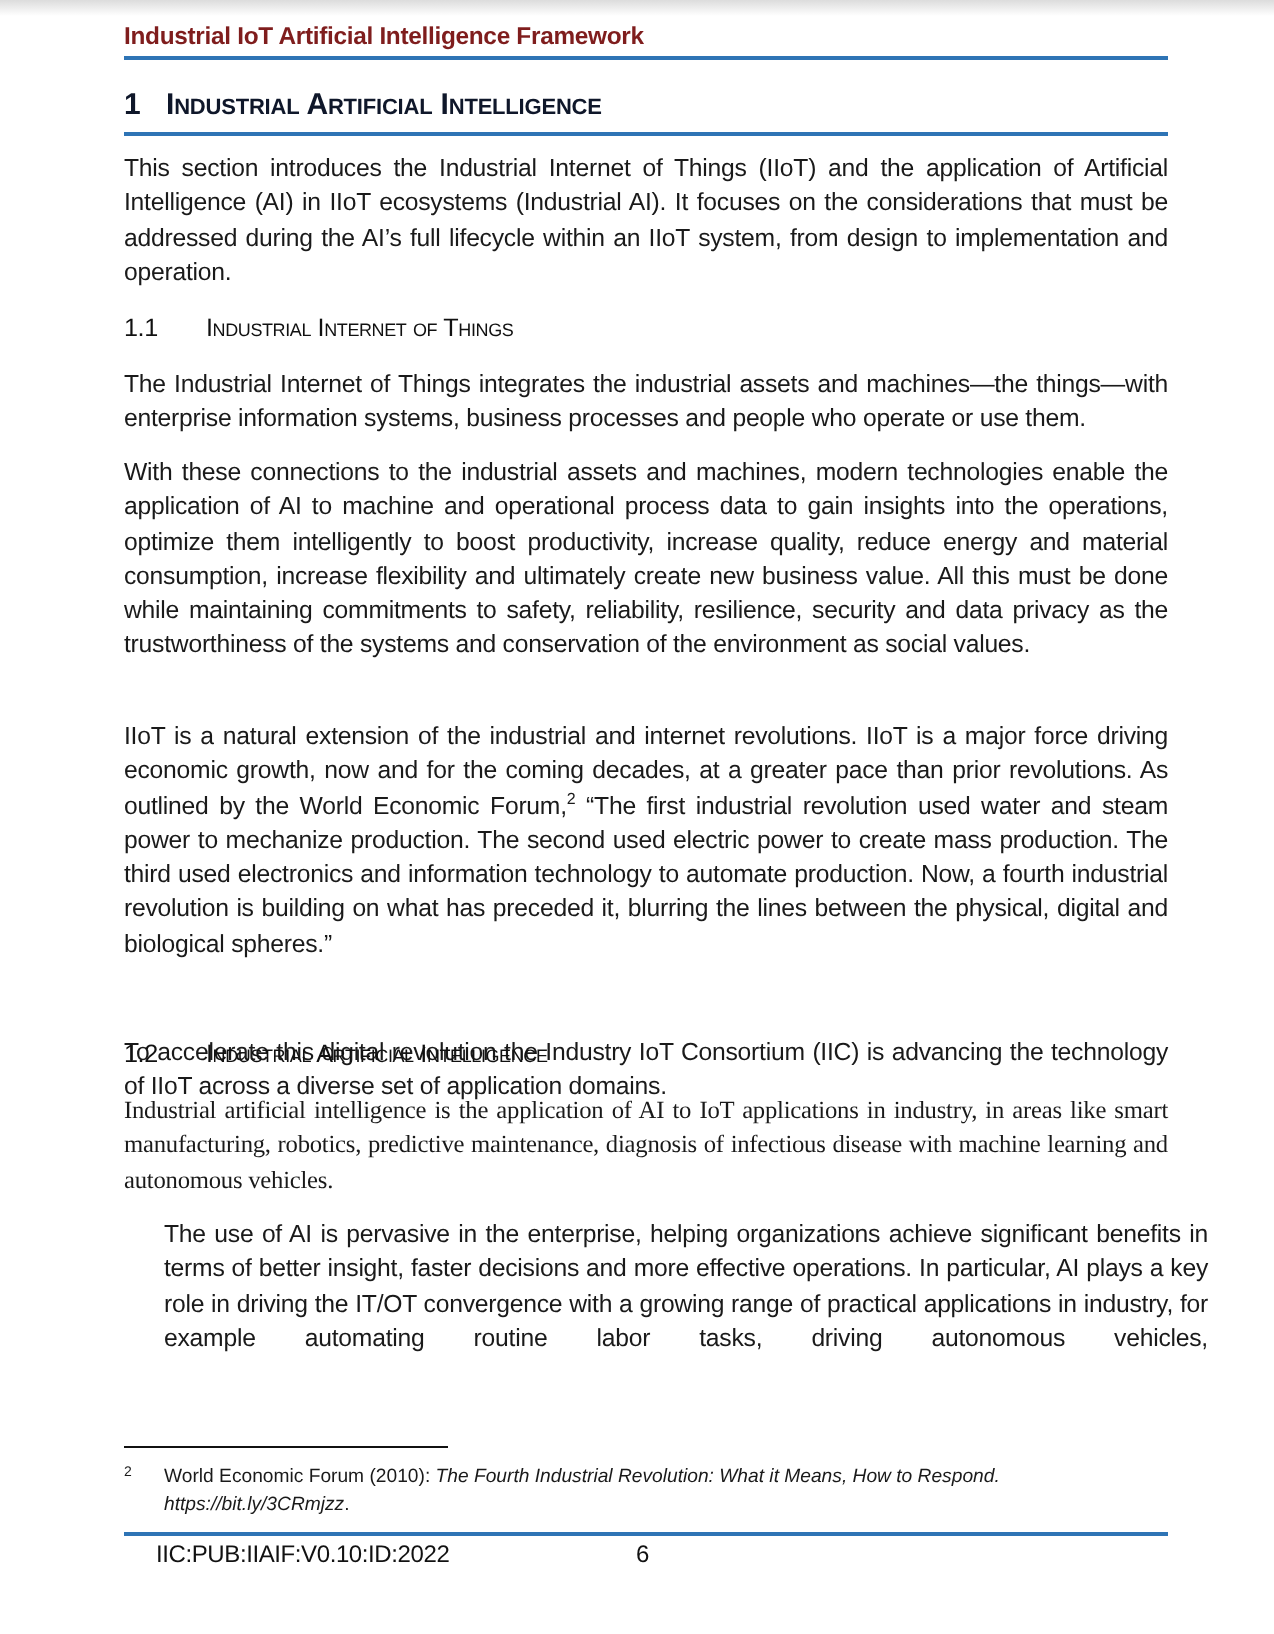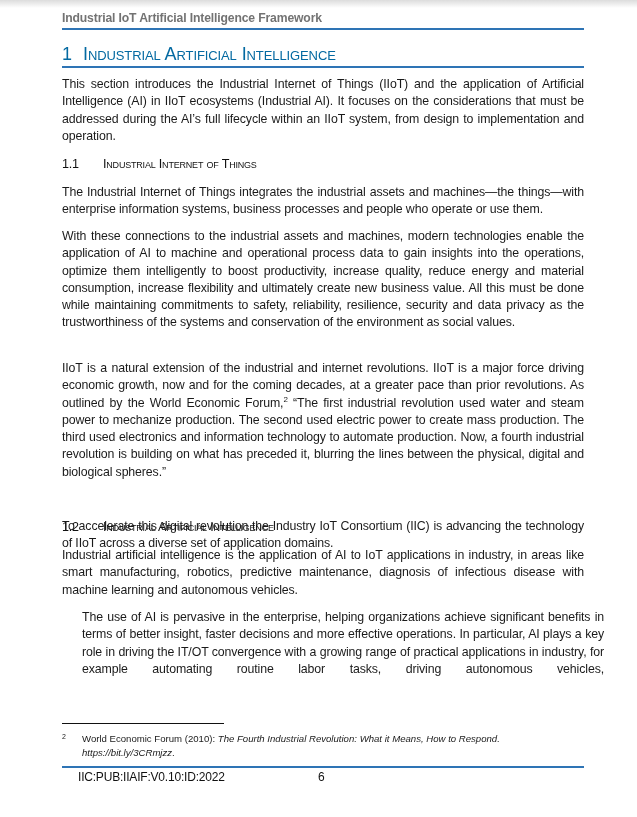--- a/index.html
+++ b/index.html
@@ -9,28 +9,28 @@
     font-family: "Liberation Sans", "DejaVu Sans", sans-serif;
     color: #1a1a1a;
   }
   .top-shade {
     position: absolute; left: 0; top: 0; width: 637px; height: 8px;
     background: linear-gradient(#dcdcdc, #ffffff);
   }
   .page { position: absolute; left: 62px; top: 0; width: 522px; }
   .running-header {
     position: absolute; top: 11px; left: 0; width: 522px;
-    font-size: 12.2px; font-weight: bold; color: #737373;
+    font-size: 12.2px; font-weight: bold; color: #7f1d1d;
     letter-spacing: -0.15px;
   }
   .rule { position: absolute; left: 0; width: 522px; background: #2E74B5; }
   .rule.header { top: 28px; height: 2px; }
   .h1 {
     position: absolute; top: 44px; left: 0; width: 522px;
-    font-size: 18px; font-weight: normal; color: #0369a1;
+    font-size: 15px; font-weight: bold; color: #0f172a;
     font-variant: small-caps; letter-spacing: -0.1px;
   }
   .h1 .num { display: inline-block; width: 21px; }
   .rule.h1line { top: 66px; height: 1.5px; }
   .h2 {
     position: absolute; left: 0; width: 522px;
     font-size: 12.6px; font-weight: normal; color: #111;
     font-variant: small-caps; letter-spacing: -0.2px;
   }
   .h2 .num { display: inline-block; width: 41px; }
@@ -87,21 +87,21 @@
   <div class="p" style="top:360px;">
     <span>IIoT is a natural extension of the industrial and internet revolutions. IIoT is a major force driving economic growth, now and for the coming decades, at a greater pace than prior revolutions. As outlined by the World Economic Forum,</span><sup>2</sup><span> “The first industrial revolution used water and steam power to mechanize production. The second used electric power to create mass production. The third used electronics and information technology to automate production. Now, a fourth industrial revolution is building on what has preceded it, blurring the lines between the physical, digital and biological spheres.”</span>
   </div>
 
   <div class="p" style="top:473px;margin-top:45px;">To accelerate this digital revolution the Industry IoT Consortium (IIC) is advancing the technology of IIoT across a diverse set of application domains.</div>
 
   <div class="h2" style="top:520px;">
     <span class="num">1.2</span><span>Industrial Artificial Intelligence</span>
   </div>
 
-  <div class="p" style="top:547px;">Industrial artificial intelligence is the application of AI to IoT applications in industry, in areas like smart manufacturing, robotics, predictive maintenance, diagnosis of infectious disease with machine learning and autonomous vehicles.</div>
+  <div class="p" style="top:547px;font-family:Liberation Serif, serif;">Industrial artificial intelligence is the application of AI to IoT applications in industry, in areas like smart manufacturing, robotics, predictive maintenance, diagnosis of infectious disease with machine learning and autonomous vehicles.</div>
 
   <div class="p full-just" style="top:609px;">The use of AI is pervasive in the enterprise, helping organizations achieve significant benefits in terms of better insight, faster decisions and more effective operations. In particular, AI plays a key role in driving the IT/OT convergence with a growing range of practical applications in industry, for example automating routine labor tasks, driving autonomous vehicles,</div>
 
   <div class="fn-rule"></div>
   <div class="footnote">
     <span class="mark">2</span>
     <span class="body">
       <span>World Economic Forum (2010): </span><i>The Fourth Industrial Revolution: What it Means, How to Respond.</i><br><i>https://bit.ly/3CRmjzz</i><span>.</span>
     </span>
   </div>

